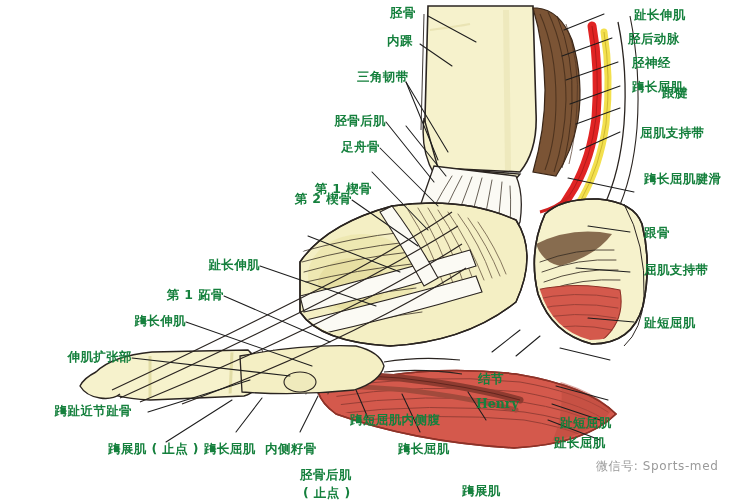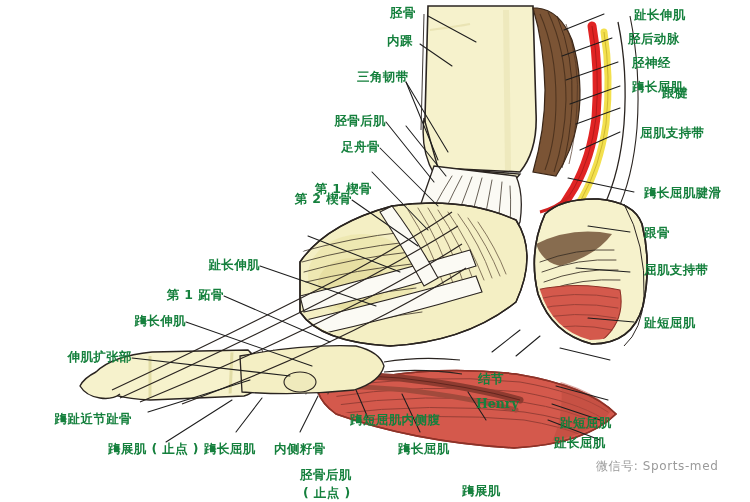--- a/index.html
+++ b/index.html
@@ -277,41 +277,41 @@
   <div class="lbl c" style="left:357px;top:70px;">三角韧带</div>
 
   <div class="lbl l" style="left:310px;top:114px;width:76px;">胫骨后肌</div>
   <div class="lbl l" style="left:316px;top:140px;width:64px;">足舟骨</div>
   <div class="lbl l" style="left:296px;top:164px;width:76px;margin-top:18px;">第 1 楔骨</div>
   <div class="lbl l" style="left:276px;top:192px;width:76px;">第 2 楔骨</div>
   <div class="lbl l" style="left:196px;top:258px;width:64px;">趾长伸肌</div>
   <div class="lbl l" style="left:160px;top:288px;width:64px;">第 1 跖骨</div>
   <div class="lbl l" style="left:118px;top:314px;width:68px;">踇长伸肌</div>
   <div class="lbl l" style="left:48px;top:350px;width:84px;">伸肌扩张部</div>
-  <div class="lbl l" style="left:12px;top:404px;width:120px;margin-top:8px;">踇趾近节趾骨</div>
+  <div class="lbl l" style="left:12px;top:404px;width:120px;">踇趾近节趾骨</div>
 
   <div class="lbl r" style="left:634px;top:8px;">趾长伸肌</div>
   <div class="lbl r" style="left:628px;top:32px;">胫后动脉</div>
   <div class="lbl r" style="left:632px;top:56px;">胫神经</div>
   <div class="lbl r" style="left:632px;top:80px;">踇长屈肌</div>
   <div class="lbl r" style="left:638px;top:86px;padding-left:24px;">跟腱</div>
   <div class="lbl r" style="left:640px;top:126px;">屈肌支持带</div>
-  <div class="lbl r" style="left:644px;top:186px;">踇长屈肌腱滑</div>
+  <div class="lbl r" style="left:644px;top:172px;">踇长屈肌腱滑</div>
   <div class="lbl r" style="left:644px;top:226px;">跟骨</div>
   <div class="lbl r" style="left:644px;top:262px;width:60px;line-height:1.25;">屈肌支持带</div>
   <div class="lbl r" style="left:644px;top:316px;">趾短屈肌</div>
   <div class="lbl r" style="left:560px;top:416px;">趾短屈肌</div>
   <div class="lbl r" style="left:554px;top:436px;">趾长屈肌</div>
 
   <div class="lbl lat c" style="left:476px;top:352px;">Henry</div>
   <div class="lbl c" style="left:478px;top:372px;">结节</div>
 
   <div class="lbl c" style="left:108px;top:442px;">踇展肌 ( 止点 )</div>
   <div class="lbl c" style="left:204px;top:442px;">踇长屈肌</div>
-  <div class="lbl c" style="left:274px;top:442px;">内侧籽骨</div>
+  <div class="lbl c" style="left:265px;top:442px;">内侧籽骨</div>
   <div class="lbl c" style="left:310px;top:413px;margin-left:40px;">踇短屈肌内侧腹</div>
   <div class="lbl c" style="left:398px;top:442px;">踇长屈肌</div>
   <div class="lbl c" style="left:300px;top:468px;">胫骨后肌</div>
   <div class="lbl c" style="left:303px;top:486px;">( 止点 )</div>
   <div class="lbl c" style="left:462px;top:484px;">踇展肌</div>
 
   <div class="watermark" style="left:596px;top:458px;">微信号: Sports-med</div>
 
 </div>
 

